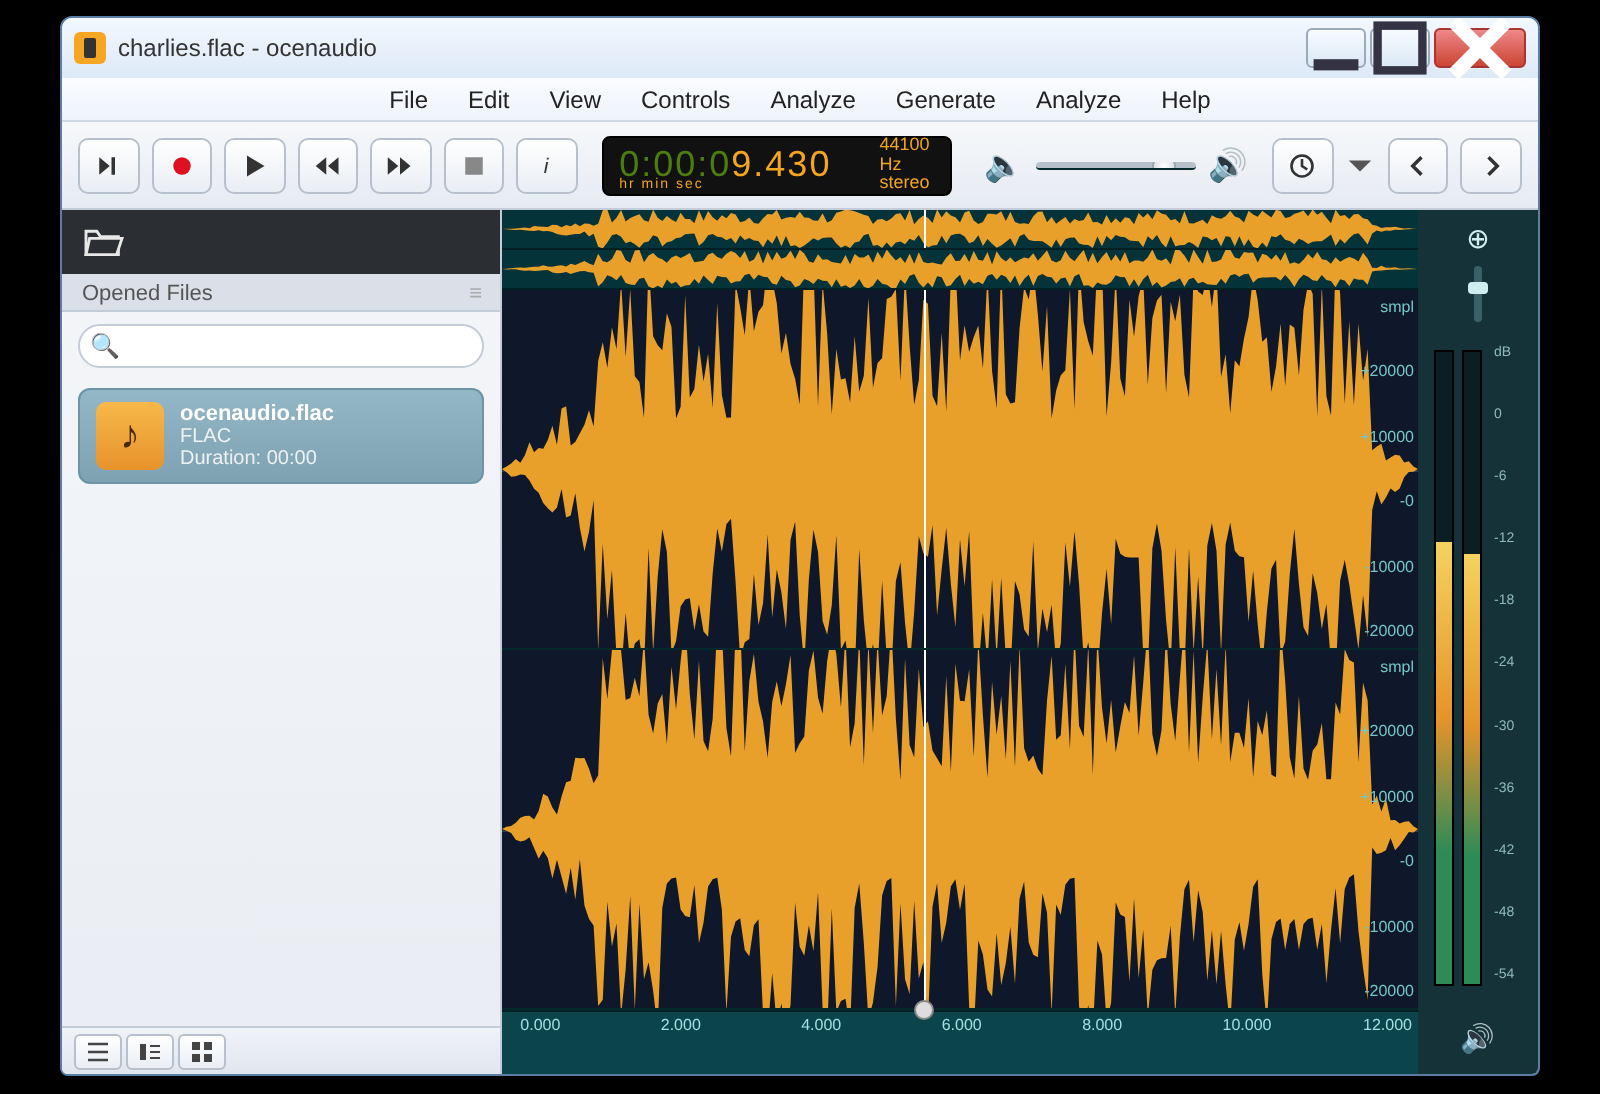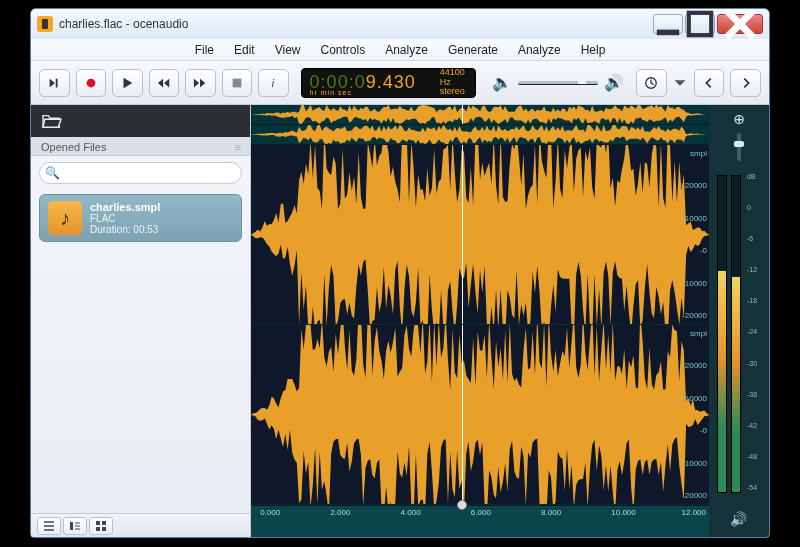--- a/index.html
+++ b/index.html
@@ -238,23 +238,23 @@
         <span>Opened Files</span>
         <span class="grip">≡</span>
       </div>
       <div class="search-wrap">
         <span class="mag">🔍</span>
         <input class="search" placeholder="" style="">
       </div>
       <div class="file-item">
         <div class="thumb">♪</div>
         <div class="meta">
-          <div class="name">charlies.smpl</div>
+          <div class="name">ocenaudio.flac</div>
           <div class="sub">FLAC</div>
-          <div class="sub">Duration: 00:53</div>
+          <div class="sub">Duration: 00:00</div>
         </div>
       </div>
       <div class="sidebar-fill"></div>
       <div class="sidebar-footer">
         <div class="sf-btn">
             <svg viewBox="0 0 12 12">
               <path d="M1 2h10M1 6h10M1 10h10" stroke="#444" stroke-width="1.3"></path>
             </svg>
           </div>
         <div class="sf-btn">

